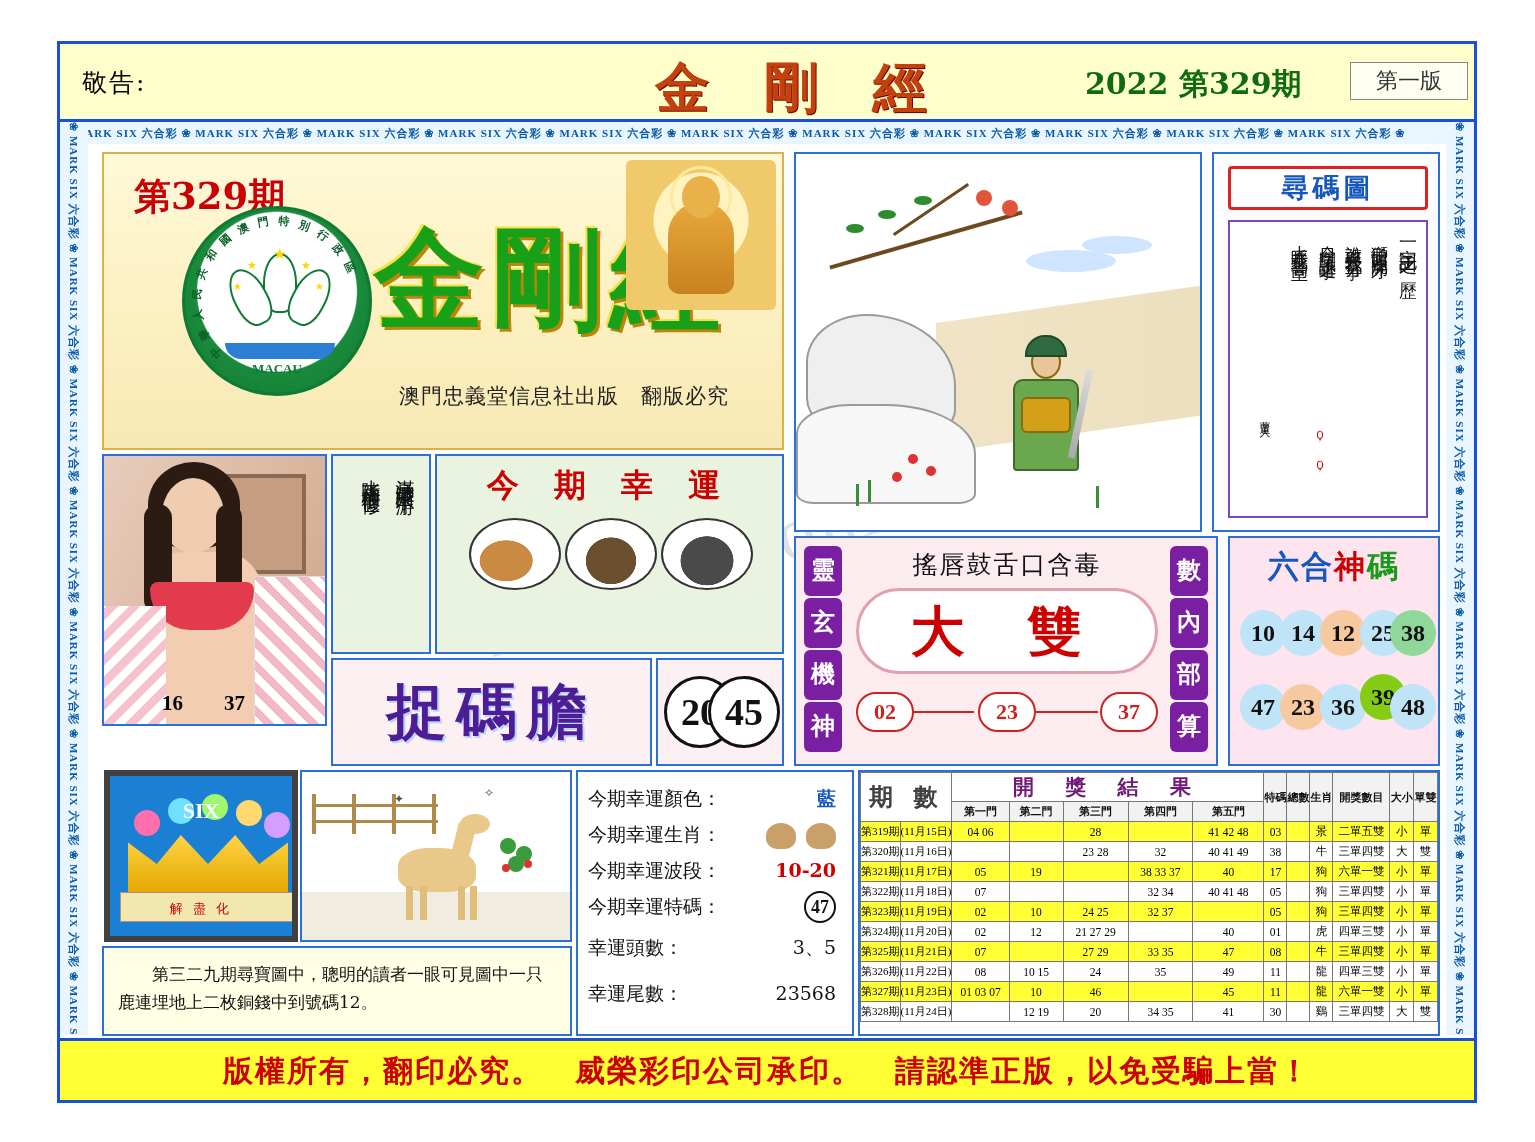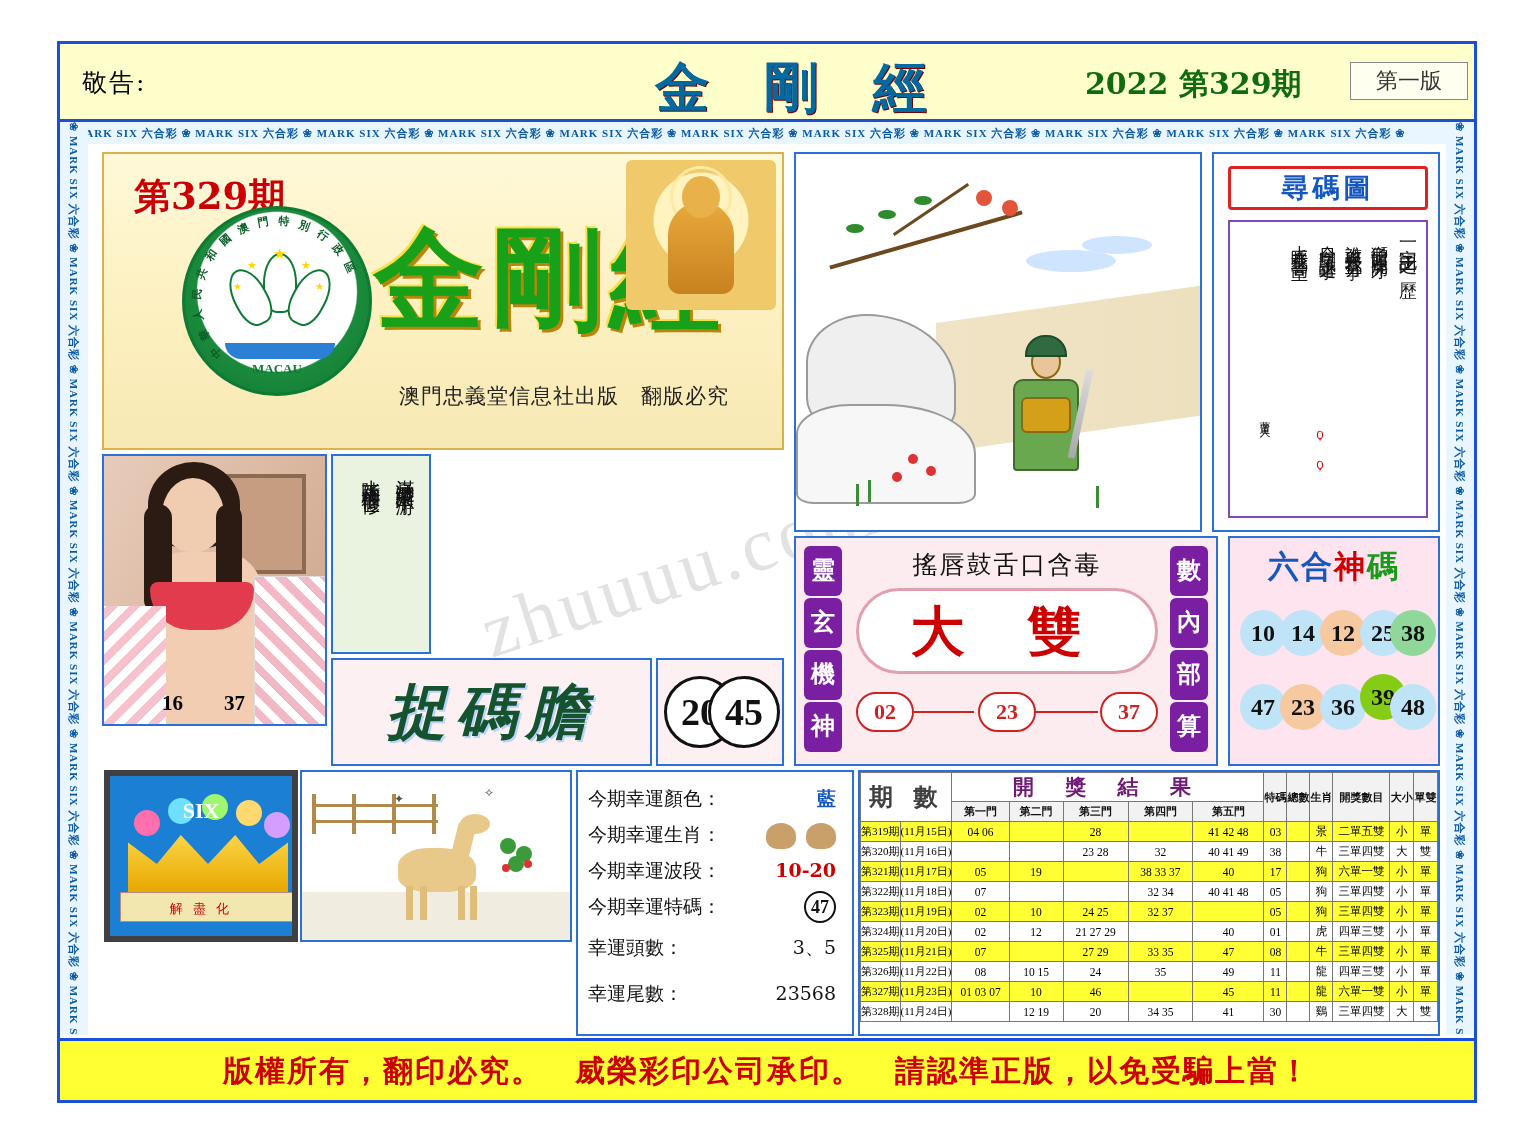--- a/index.html
+++ b/index.html
@@ -29,21 +29,21 @@
   .titlebar .notice {
     position:absolute; left:22px; top:22px;
     font-family:"DejaVu Serif", serif;
     font-size:25px; color:#000; letter-spacing:2px;
   }
   .titlebar .maintitle {
     position:absolute; left:540px; top:8px; width:400px; text-align:center;
     font-family:"DejaVu Serif", serif;
     font-weight:bold;
     font-size:54px;
-    color:#0369a1;
+    color:#c2410c;
     letter-spacing:18px;
     text-shadow:1px 1px 0 #700;
   }
   .titlebar .issue {
     position:absolute; left:1025px; top:20px;
     font-family:"DejaVu Serif", serif;
     font-size:30px; color:#106b10; font-weight:bold;
   }
   .titlebar .edition {
     position:absolute; left:1290px; top:18px; width:118px; height:38px;
@@ -264,23 +264,22 @@
 
   
   .zhuoma {
     position:absolute; left:243px; top:514px; width:321px; height:108px;
     background:#fdf0f2; border:2px solid #2b6fd8;
     text-align:center;
   }
   .zhuoma span {
     display:block; margin-top:12px;
     font-family:"DejaVu Serif", serif; font-size:60px; font-weight:bold;
-    color:#14532d; letter-spacing:10px;
+    color:#4c1d95; letter-spacing:10px;
     text-shadow:2px 2px 0 #b9d3ff;
-    font-style:italic;
   }
   .zhuoma-nums {
     position:absolute; left:568px; top:514px; width:128px; height:108px;
     background:#fdf0f2; border:2px solid #2b6fd8;
   }
   .ball-out {
     position:absolute; top:16px; width:72px; height:72px; border-radius:50%;
     border:3px solid #111; background:#ffffff;
     font-family:"Liberation Serif", serif; font-size:38px; font-weight:bold;
     text-align:center; line-height:66px; color:#111;
@@ -589,20 +588,26 @@
       <div class="cloth2"></div>
       <div class="num" style="left:58px;">16</div>
       <div class="num" style="left:120px;">37</div>
     </div>
 
     <div class="poem">
       <div class="pv" style="right:10px;">滿身鱗甲水中游</div>
       <div class="pv" style="right:44px;">水陸兩栖前世修</div>
     </div>
 
+    <div class="lucky">
+      <h3>今 期 幸 運</h3>
+      <div class="animal-oval a-cow" style="left:32px;"></div>
+      <div class="animal-oval a-mon" style="left:128px;"></div>
+      <div class="animal-oval a-rat" style="left:224px;"></div>
+    </div>
 
     <div class="zhuoma">
       <span>捉碼膽</span>
     </div>
     <div class="zhuoma-nums">
       <div class="ball-out" style="left:6px;">20</div>
       <div class="ball-out" style="left:50px;">45</div>
     </div>
 
     <div class="oracle">
@@ -676,20 +681,21 @@
       <div class="leg" style="left:168px; top:114px;"></div>
       <div class="bush" style="left:198px; top:66px;"></div>
       <div class="bush" style="left:214px; top:74px;"></div>
       <div class="bush" style="left:206px; top:84px;"></div>
       <div class="berry" style="left:200px; top:92px;"></div>
       <div class="berry" style="left:222px; top:88px;"></div>
       <div class="bird" style="left:92px; top:20px;">✦</div>
       <div class="bird" style="left:182px; top:14px;">✧</div>
     </div>
 
+    <div class="note">　　第三二九期尋寶圖中，聰明的讀者一眼可見圖中一只鹿連埋地上二枚銅錢中到號碼12。</div>
 
     <div class="luckylist">
       <div class="ll-row">
         <span>今期幸運顏色：</span>
         <span class="ll-val ll-blue">藍</span>
       </div>
       <div class="ll-row">
         <span>今期幸運生肖：</span>
         <span class="ll-val">
           <span class="zodiac-ic"></span>

